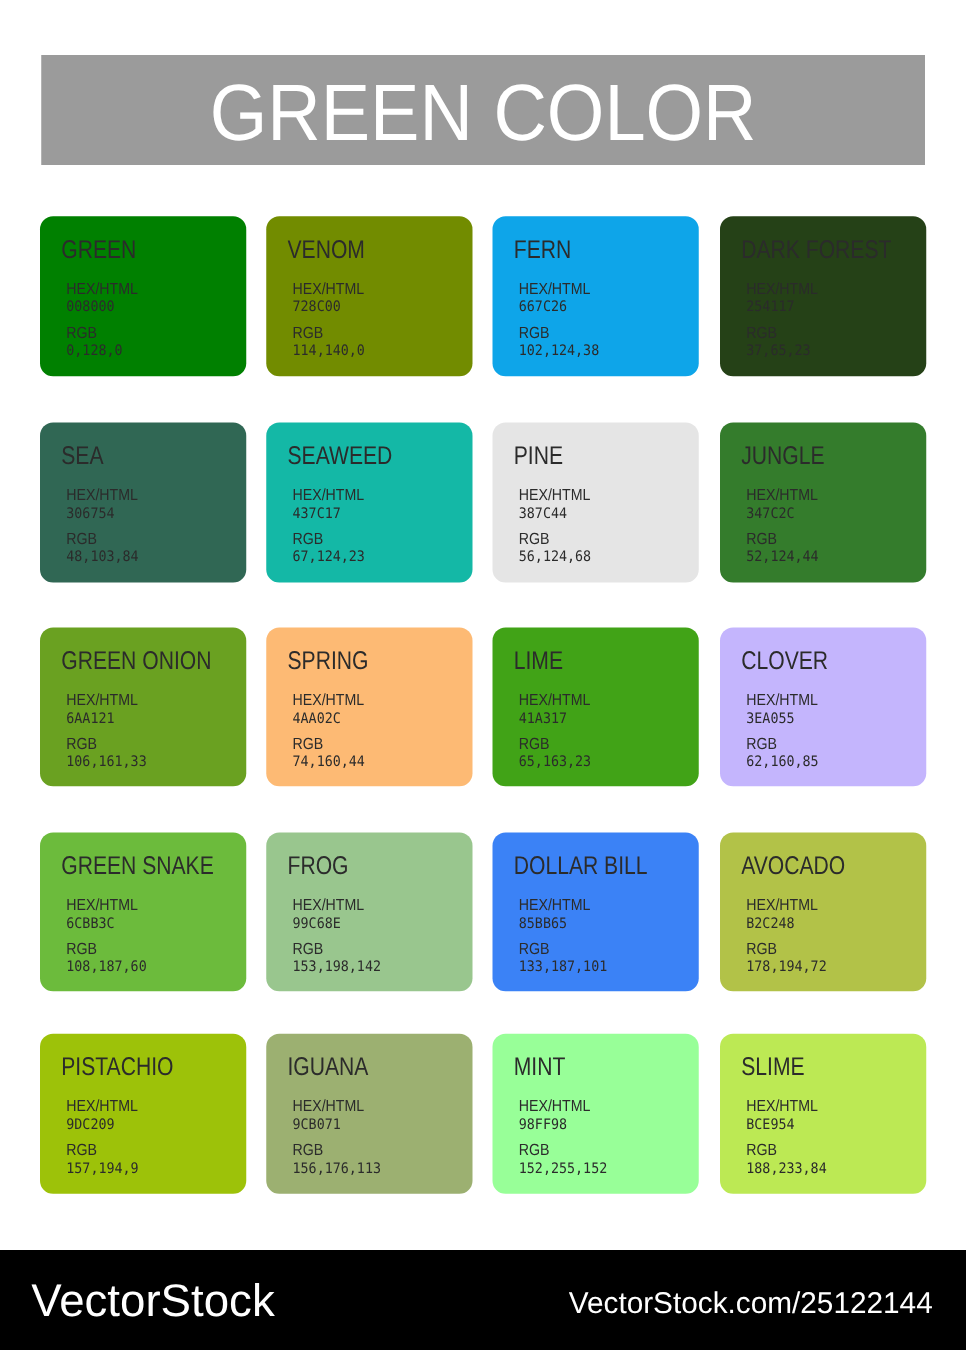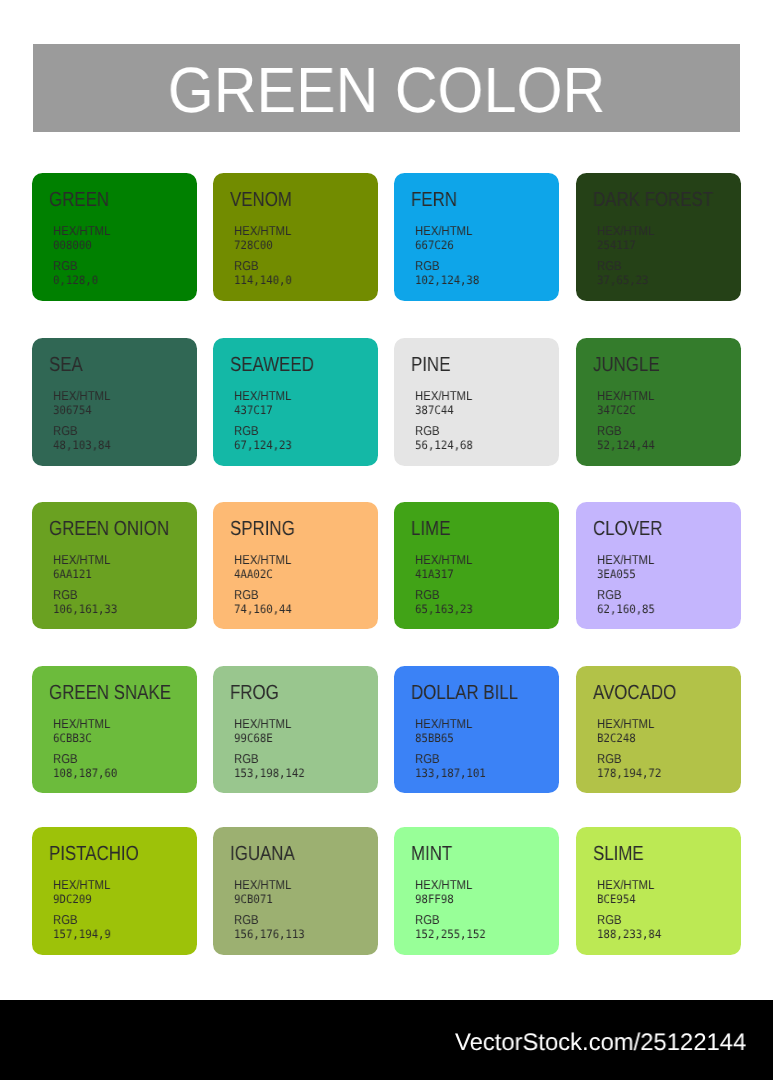--- a/index.html
+++ b/index.html
@@ -346,15 +346,16 @@
           <div class="field-value" style="color: rgb(43, 43, 43);">BCE954</div>
         </div>
         <div class="field field-rgb">
           <div class="field-label" style="color: rgb(43, 43, 43);">RGB</div>
           <div class="field-value" style="color: rgb(43, 43, 43);">188,233,84</div>
         </div>
       </div>
     </div>
 
   <div class="footer"></div>
+  <div class="footer-logo">VectorStock</div>
   <div class="footer-url">VectorStock.com/25122144</div>
 
 </div>
 
 </body></html>

